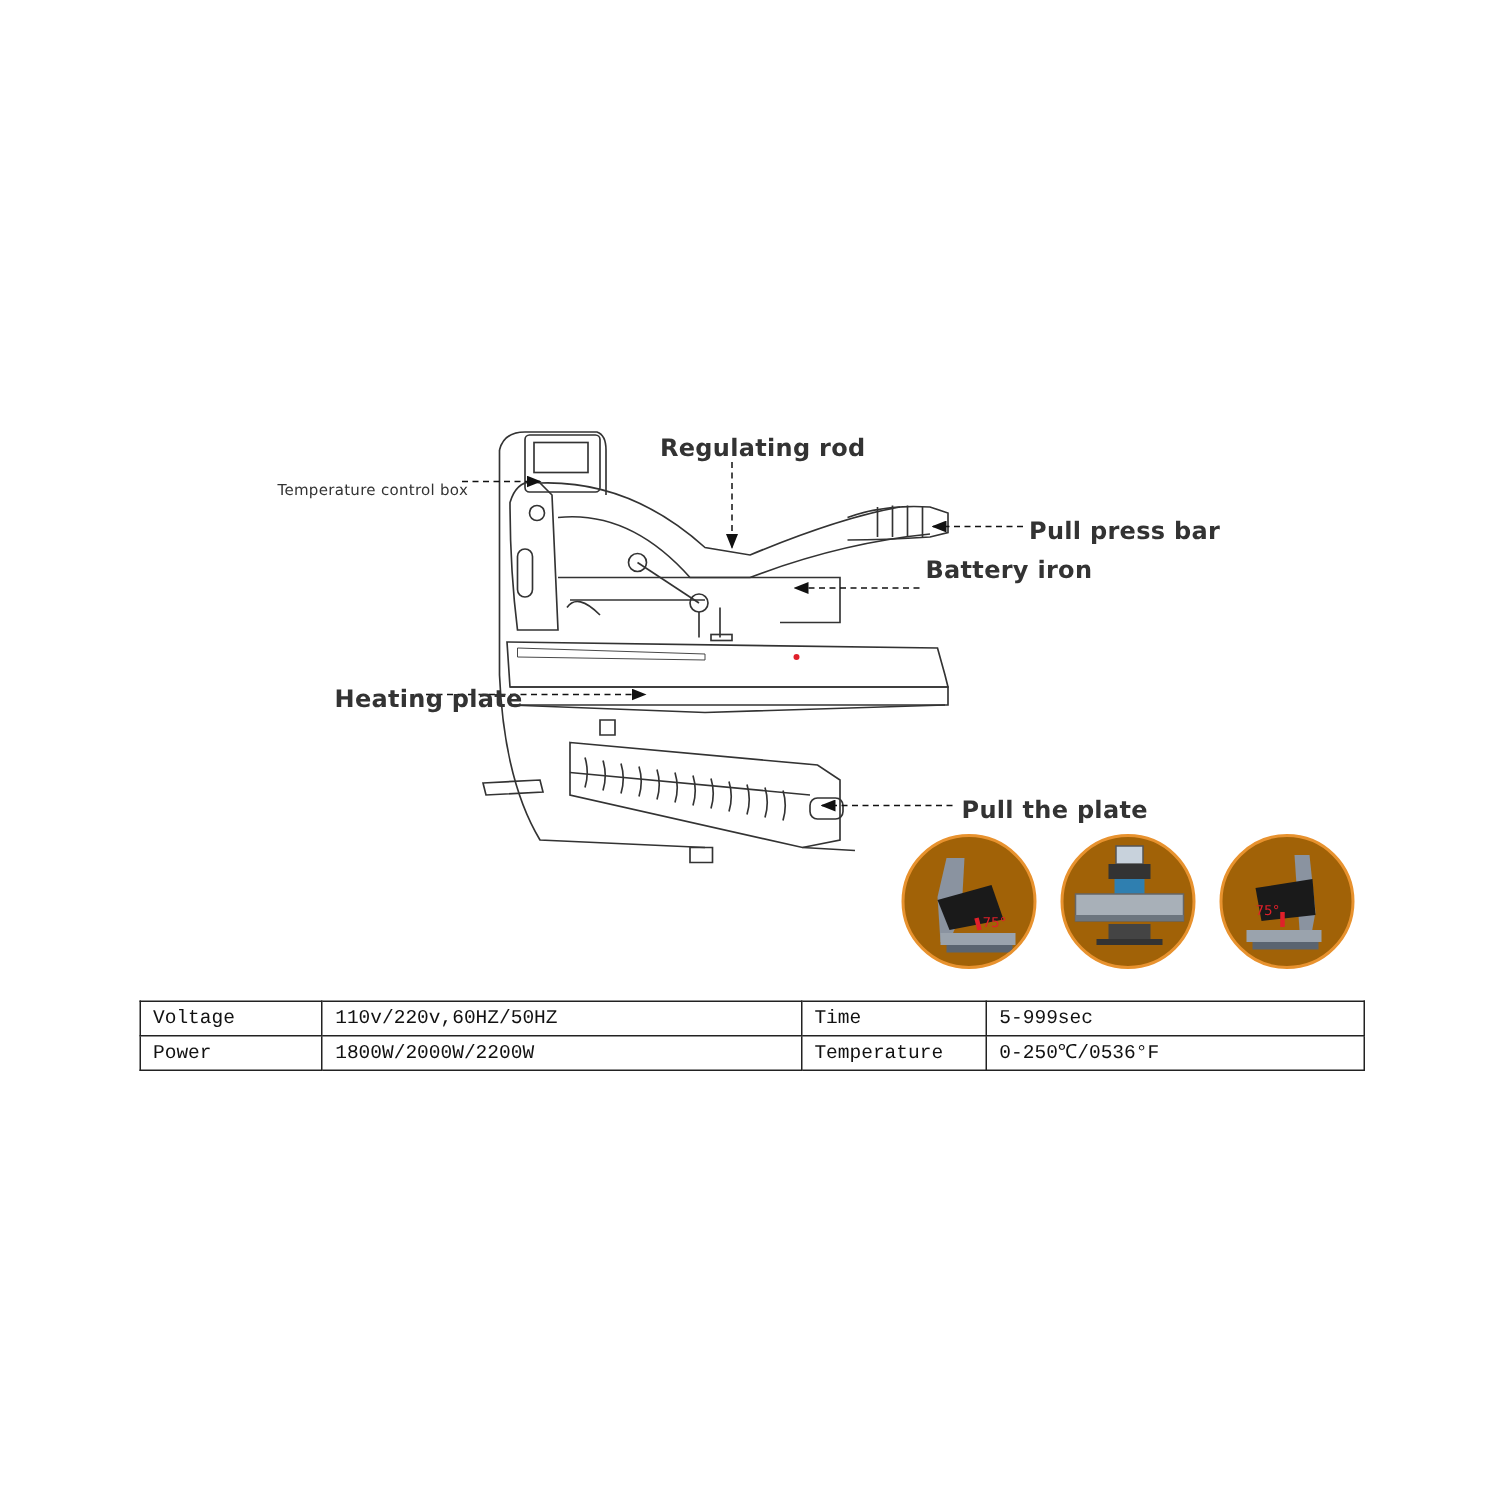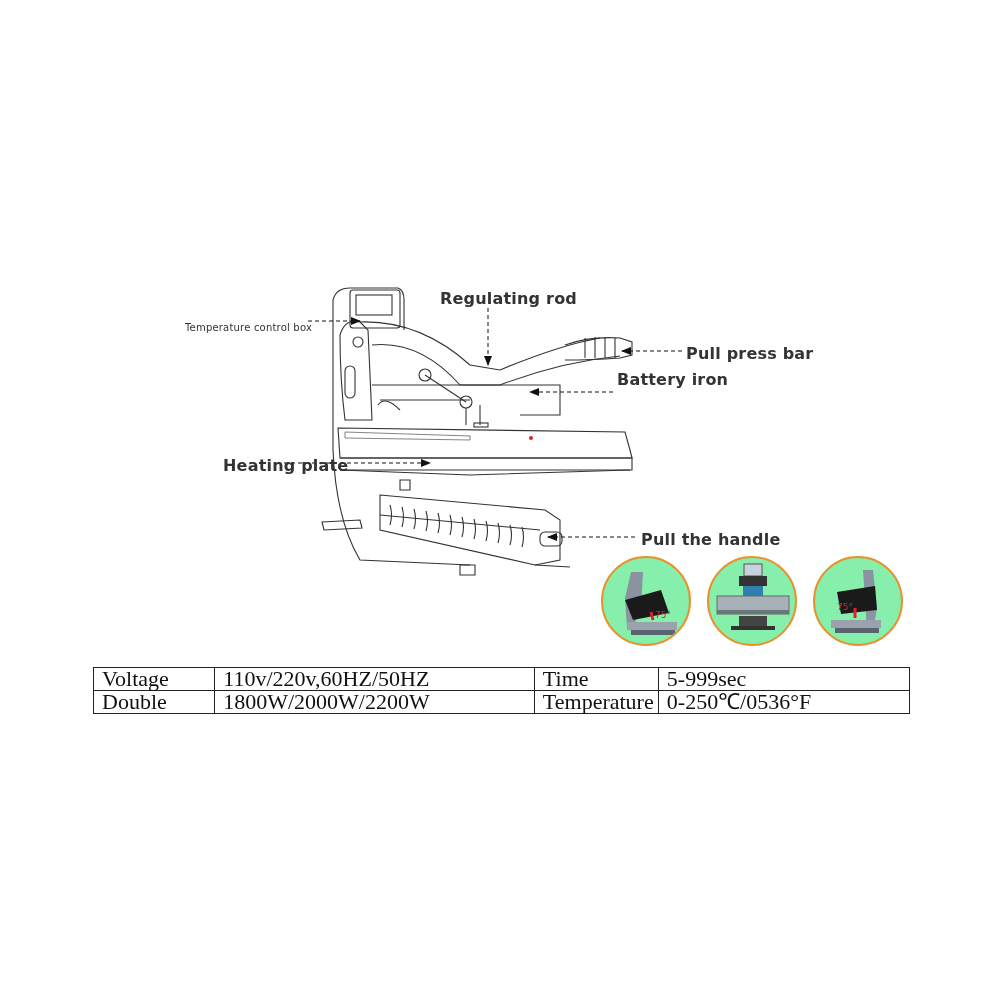--- a/index.html
+++ b/index.html
@@ -1,22 +1,22 @@
 <!DOCTYPE html>
 <html><head>
 <meta charset="utf-8">
 <style>
   html, body { margin:0; padding:0; background:#ffffff; }
   body { width:1000px; height:1000px; position:relative; overflow:hidden; font-family:"Liberation Sans", sans-serif; }
   .diagram { position:absolute; left:0; top:0; width:1000px; height:660px; }
   .lbl { position:absolute; font-family:"DejaVu Sans", sans-serif; color:#333; white-space:nowrap; letter-spacing:0.2px; }
   .lbl.sm { font-size:10px; }
   .lbl.md { font-size:16px;font-weight:bold; }
-  .thumb { position:absolute; width:86px; height:86px; border-radius:50%; border:2px solid #e8922e; background:#86efac; overflow:hidden; }
-  table.specs { position:absolute; left:93px; top:667px; width:817px; border-collapse:collapse; font-family:Liberation Serif, serif; font-size:22px; color:#111; }
+  .thumb { position:absolute; width:86px; height:86px; border-radius:50%; border:2px solid #e8922e; background:#a16207; overflow:hidden; }
+  table.specs { position:absolute; left:93px; top:667px; width:817px; border-collapse:collapse; font-family:Liberation Mono, monospace; font-size:13px; color:#111; }
   table.specs td { border:1px solid #222; padding:0 4px 0 8px; vertical-align:top; line-height:22px; }
   table.specs tr:last-child td { border-bottom:1px solid #222; }
   .c1 { width:110px; } .c2 { width:311px; } .c3 { width:111px; } .c4 { width:243px; }
 </style>
 </head>
 <body>
 
 <div class="diagram">
   <svg width="1000" height="660" viewBox="0 0 1000 660">
     <defs>
@@ -79,21 +79,21 @@
       <line x1="277" y1="463" x2="430" y2="463" marker-end="url(#ah)"></line>
       <line x1="635" y1="537" x2="548" y2="537" marker-end="url(#ah)"></line>
     </g>
   </svg>
 
   <div class="lbl sm" style="left:185px;top:322px;">Temperature control box</div>
   <div class="lbl md" style="left:440px;top:289px;">Regulating rod</div>
   <div class="lbl md" style="left:686px;top:344px;">Pull press bar</div>
   <div class="lbl md" style="left:617px;top:370px;">Battery iron</div>
   <div class="lbl md" style="left:197px;top:456px;margin-left:26px;">Heating plate</div>
-  <div class="lbl md" style="left:641px;top:530px;">Pull the handle</div>
+  <div class="lbl md" style="left:641px;top:530px;">Pull the plate</div>
 
   
   <div class="thumb" style="left:601px;top:556px;">
     <svg width="86" height="86">
       <path d="M28,14 L40,14 L38,50 L30,70 L24,70 L22,40 Z" fill="#8a93a0"></path>
       <path d="M22,42 L58,32 L66,55 L30,62 Z" fill="#1a1a1a"></path>
       <rect x="24" y="64" width="50" height="8" fill="#9aa3ad"></rect>
       <rect x="28" y="72" width="44" height="5" fill="#5a6470"></rect>
       <path d="M48,54 L50,62" stroke="#e0202a" stroke-width="3"></path>
       <text x="52" y="60" font-size="9" fill="#e0202a" font-family="DejaVu Sans, sans-serif">75°</text>
@@ -124,19 +124,19 @@
 
 <table class="specs">
   <tbody>
       <tr>
     <td class="c1">Voltage</td>
     <td class="c2">110v/220v,60HZ/50HZ</td>
     <td class="c3">Time</td>
     <td class="c4">5-999sec</td>
   </tr>
   <tr>
-    <td class="c1">Double</td>
+    <td class="c1">Power</td>
     <td class="c2">1800W/2000W/2200W</td>
     <td class="c3">Temperature</td>
     <td class="c4">0-250℃/0536°F</td>
   </tr>
 </tbody>
   </table>
 
 </body></html>

